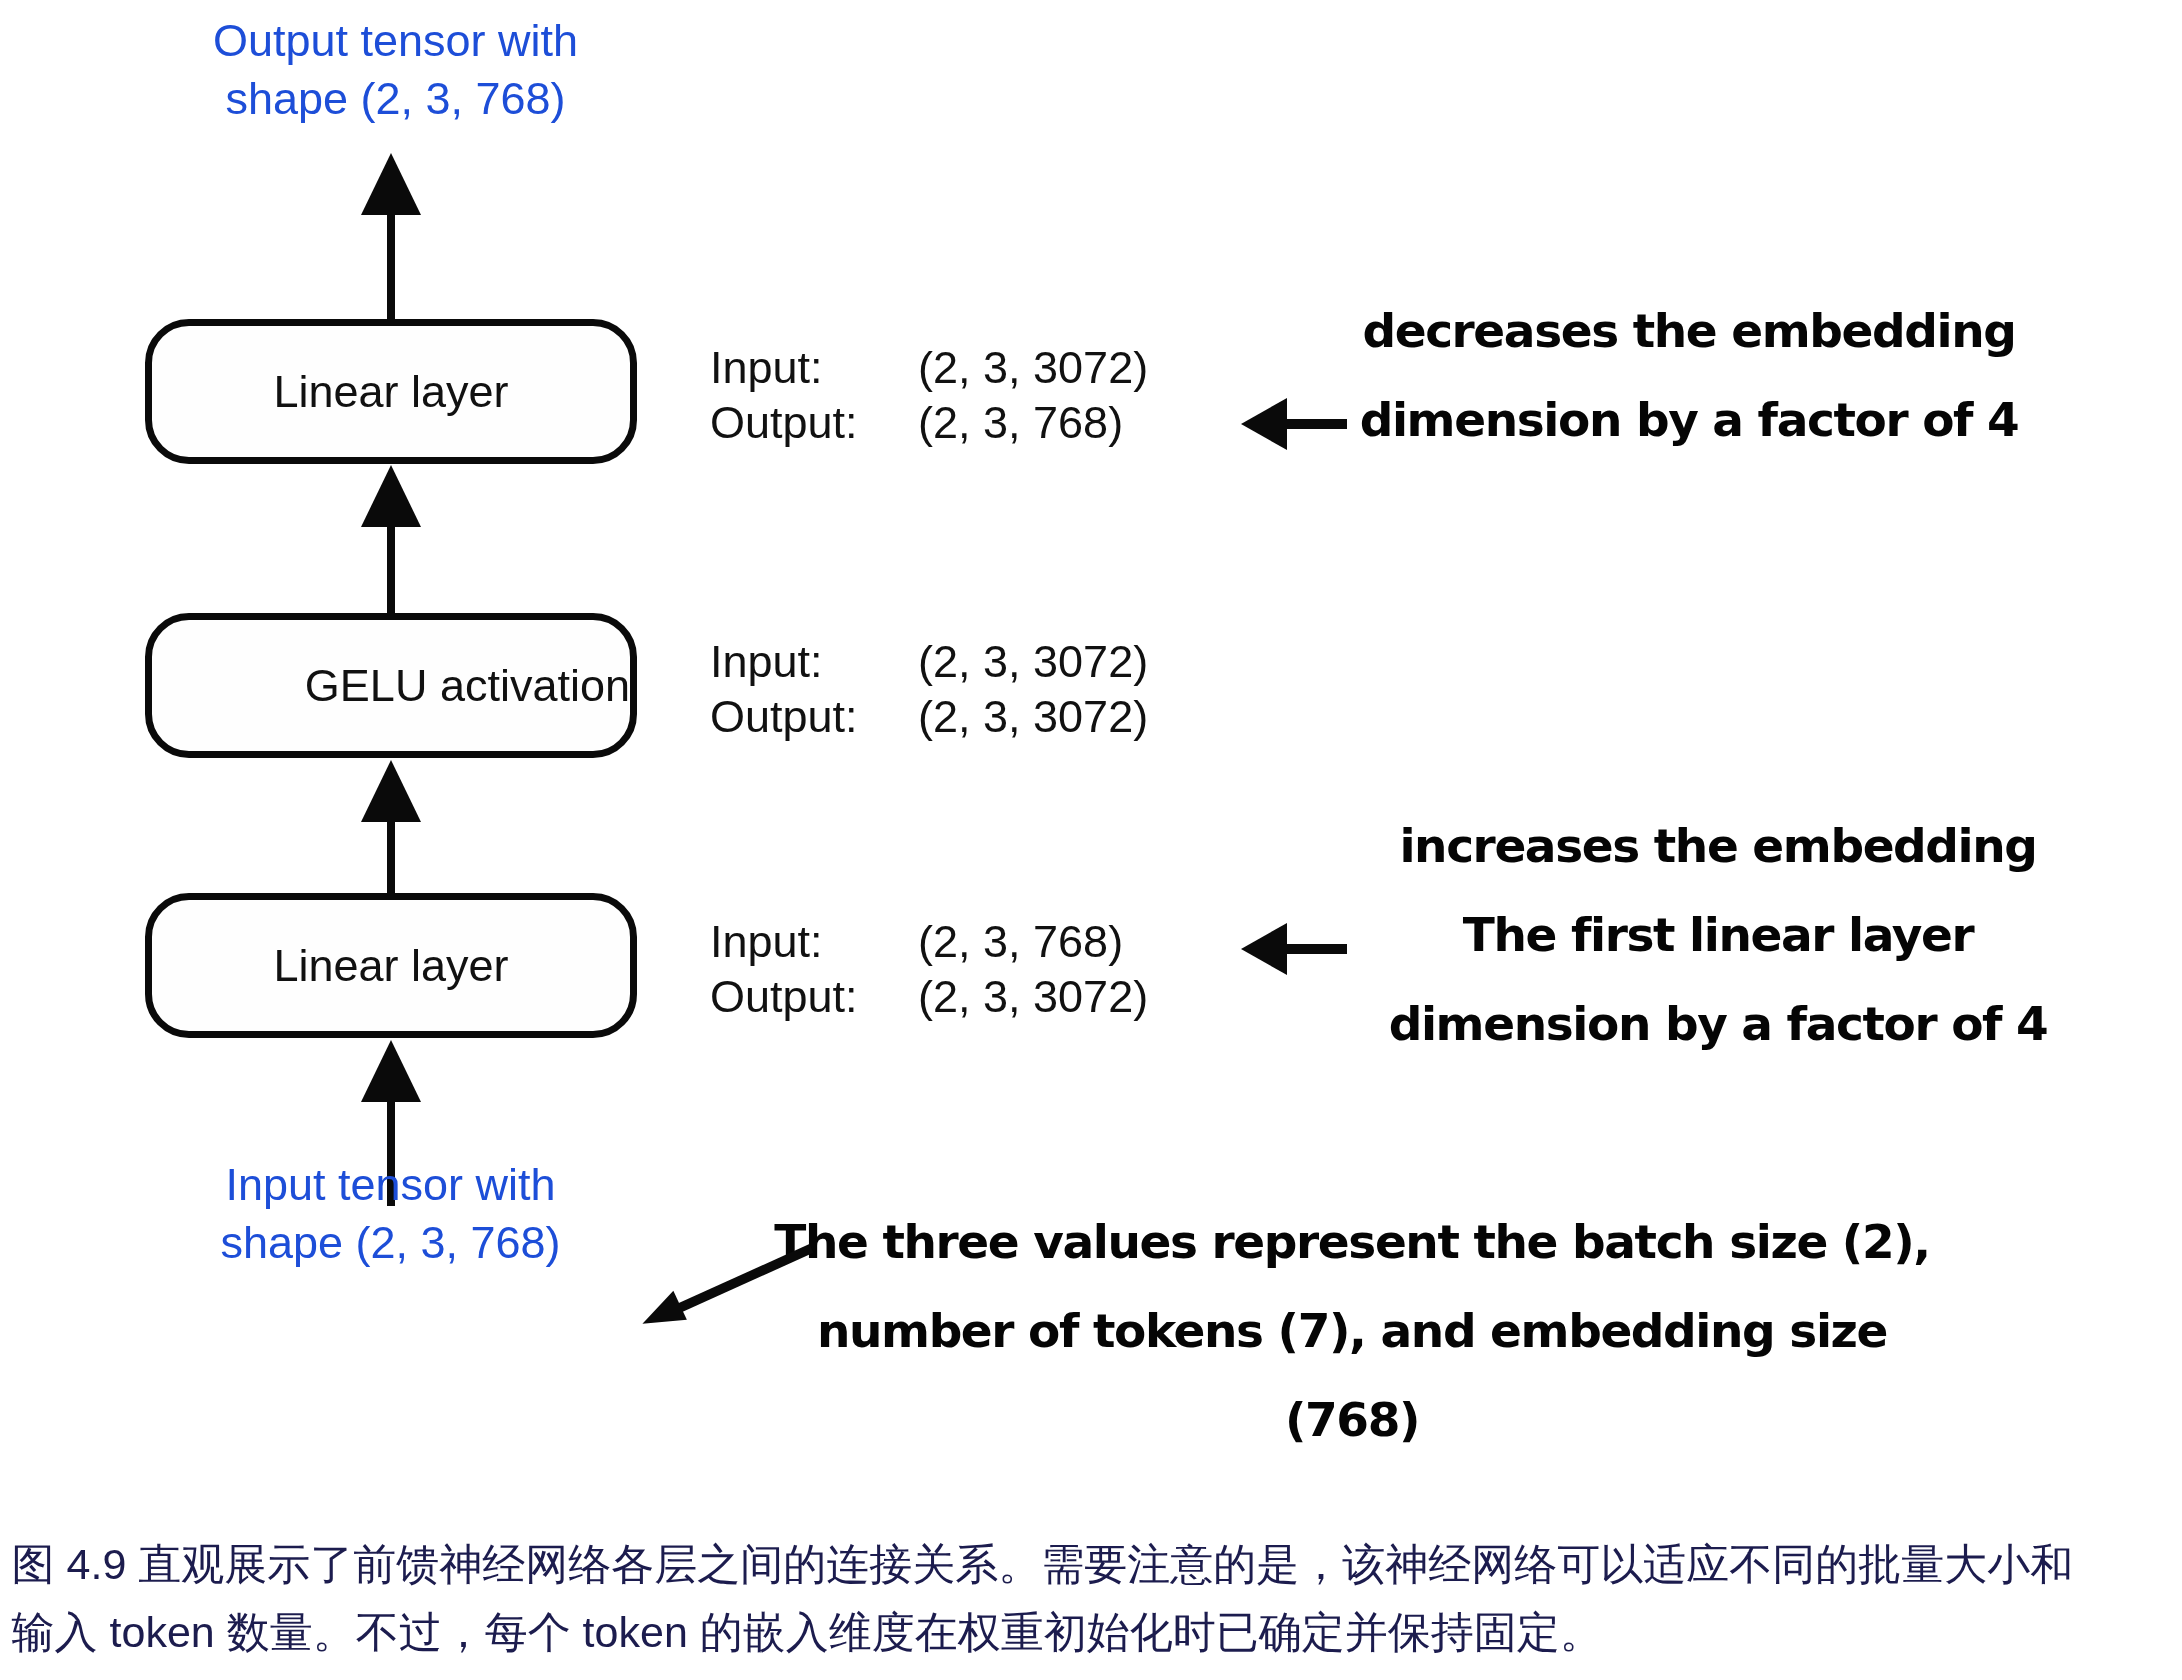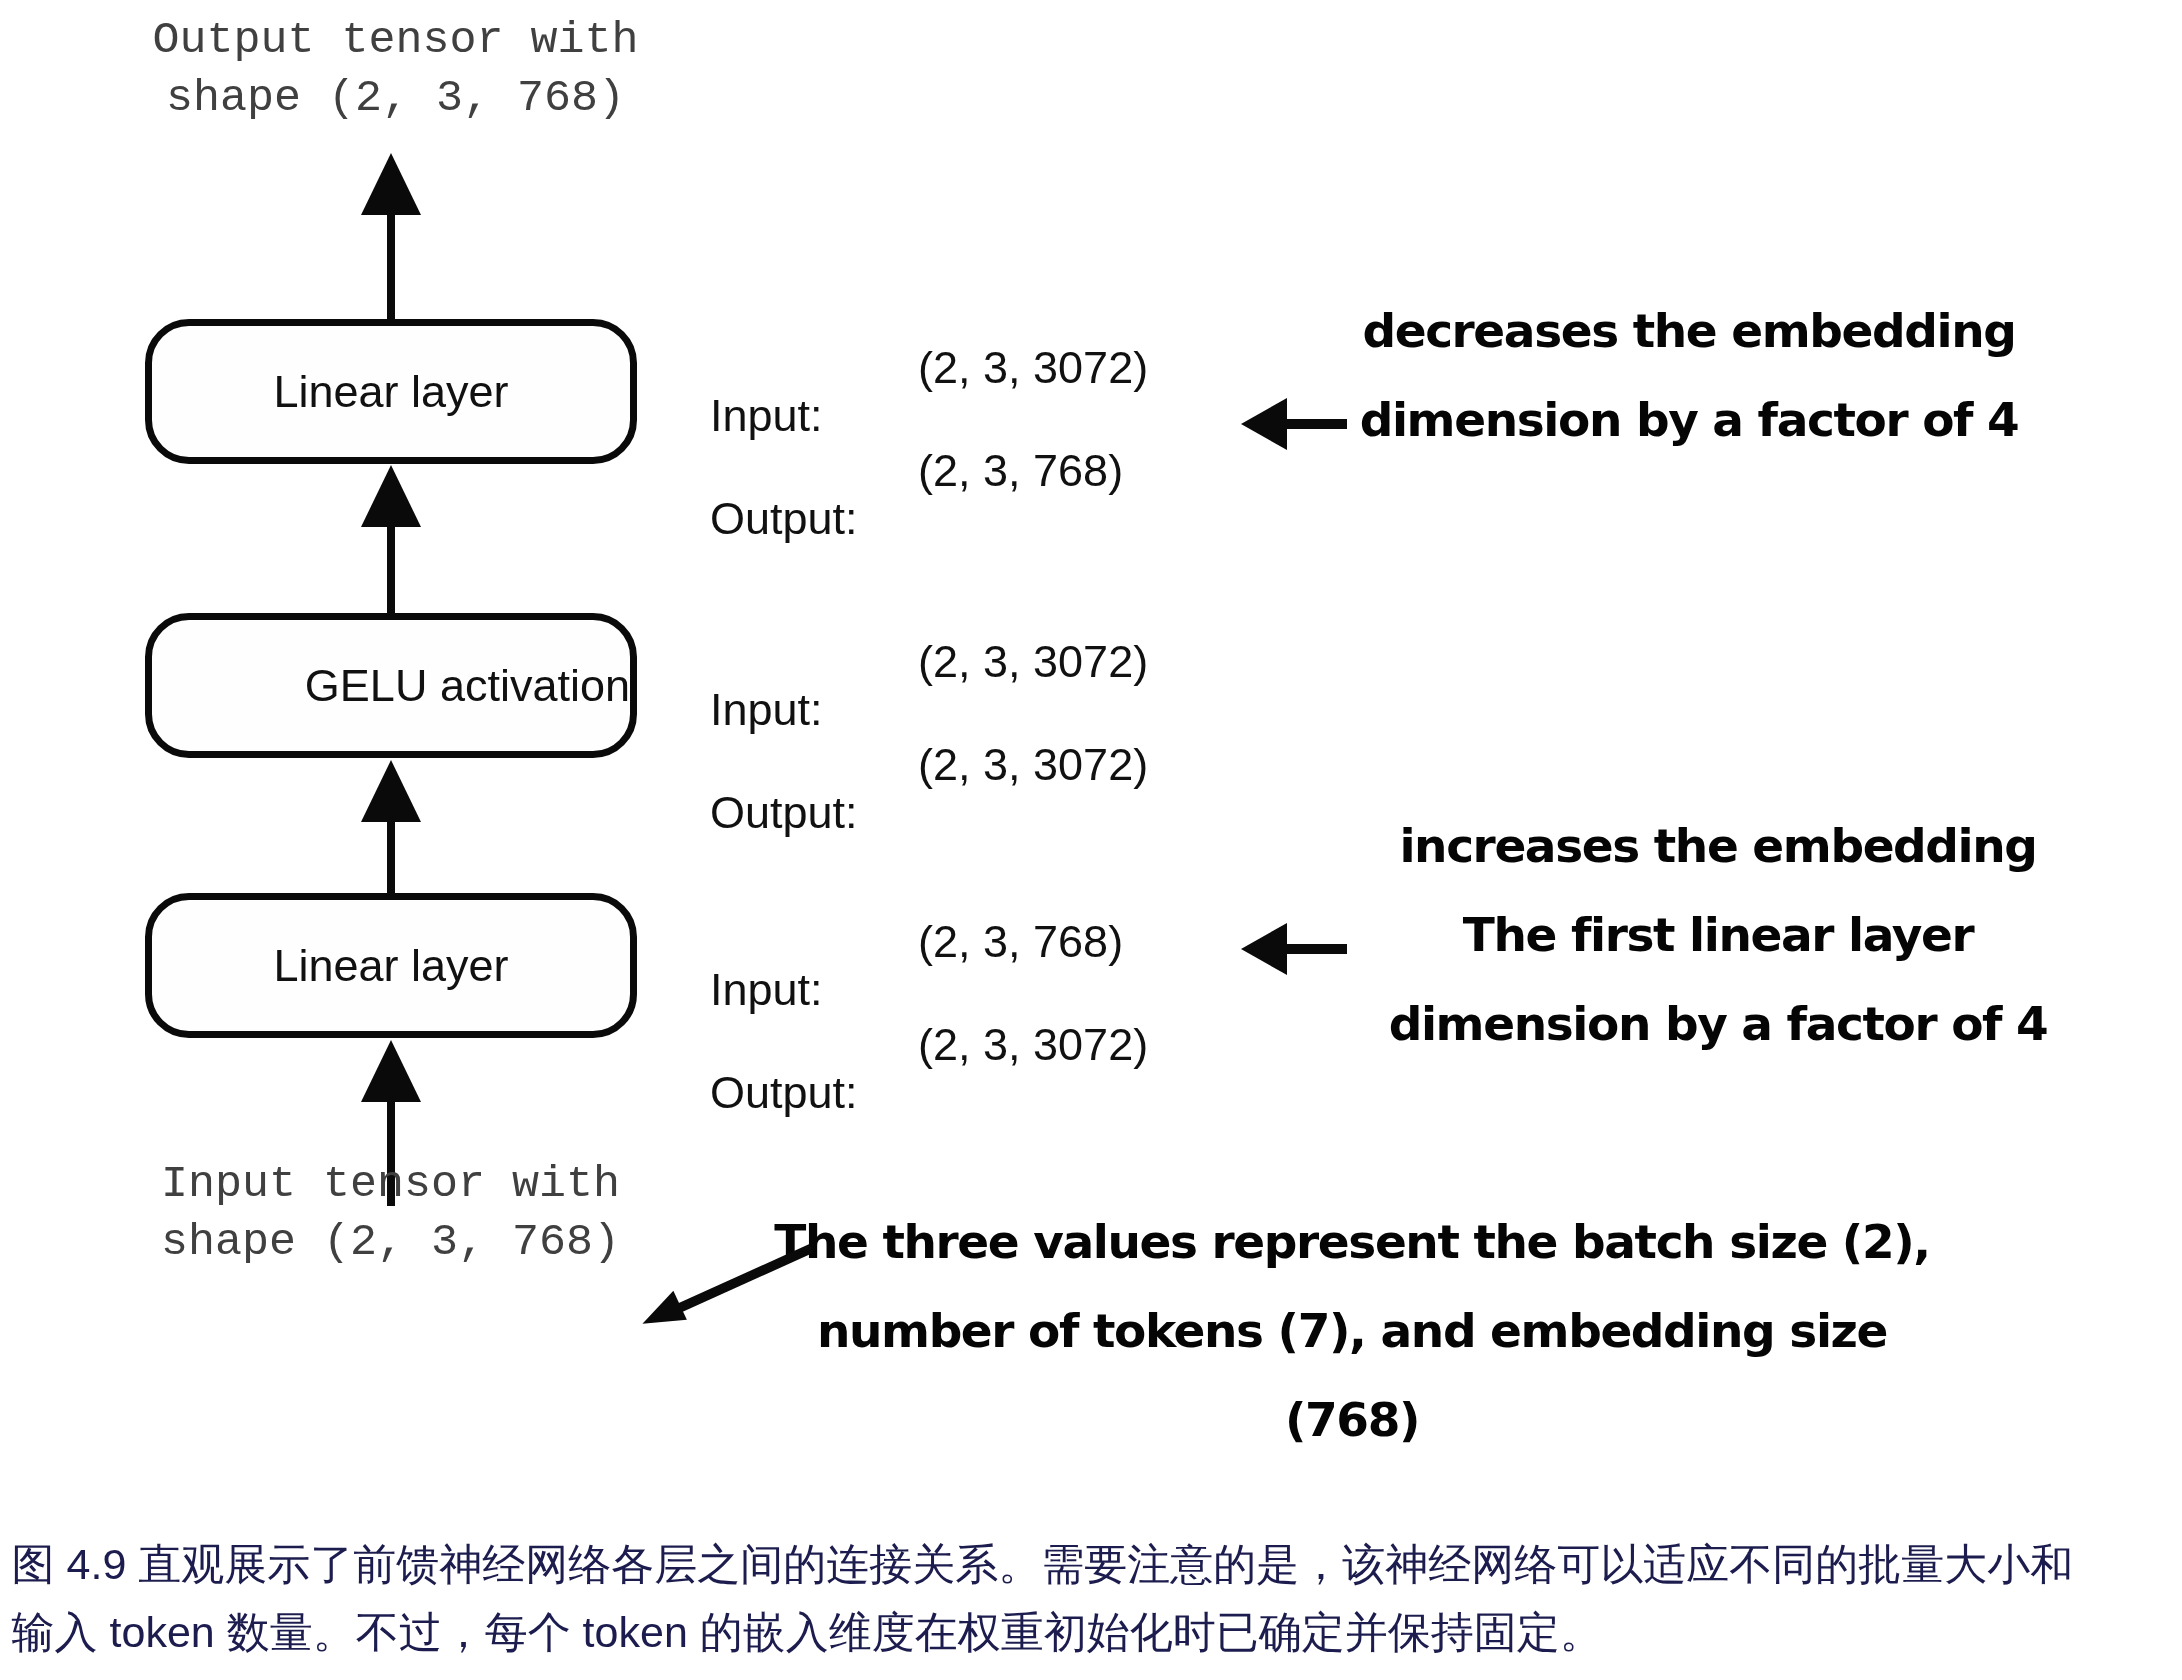--- a/index.html
+++ b/index.html
@@ -12,22 +12,21 @@
     font-family: "Liberation Sans", sans-serif;
     color: #000;
   }
 
   
   .tensor-label {
     position: absolute;
     text-align: center;
     font-size: 45px;
     line-height: 58px;
-    color: #404040;
-    font-family: Liberation Mono, monospace;
+    color: #1d4ed8;
   }
   .out-label { left: 135px; top: 11.6px;  width: 521px; }
   .in-label  { left: 154px; top: 1156px; width: 473px; }
 
   
   .layer-box {
     position: absolute;
     left: 145px;
     width: 492px;
     height: 145px;
@@ -71,21 +70,21 @@
     left: 710px;
     width: 599px;
     font-size: 45px;
     line-height: 55px;
     color: #111;
   }
   .io-0 { top: 340px; }
   .io-1 { top: 634px; }
   .io-2 { top: 914px; }
   .io-row { display: flex; }
-  .io-label { width: 208px; flex: 0 0 auto; margin-top: 48px; }
+  .io-label { width: 208px; flex: 0 0 auto; }
   .io-value { flex: 1; }
 
   
   .h-arrow {
     position: absolute;
     display: flex;
     align-items: center;
   }
   .h-arrow .head {
     width: 0; height: 0;

